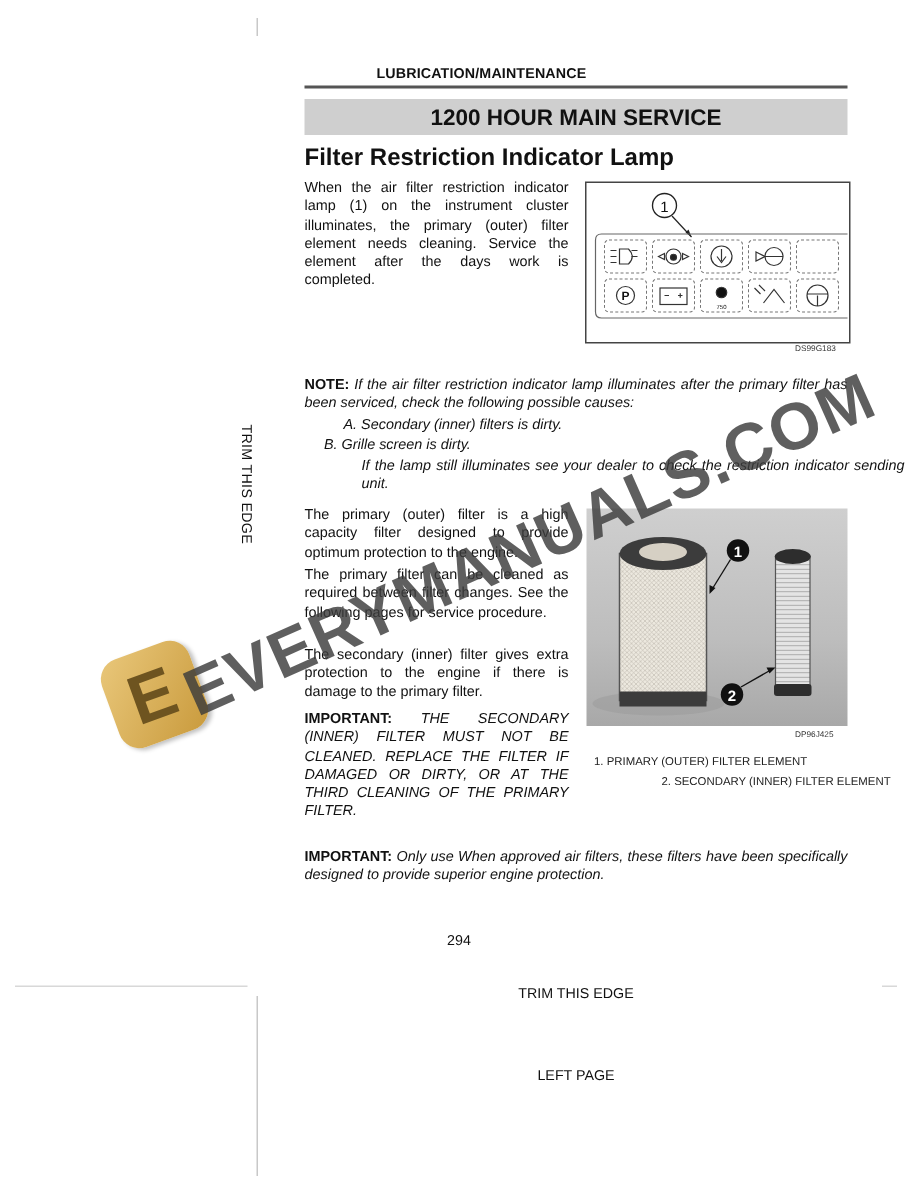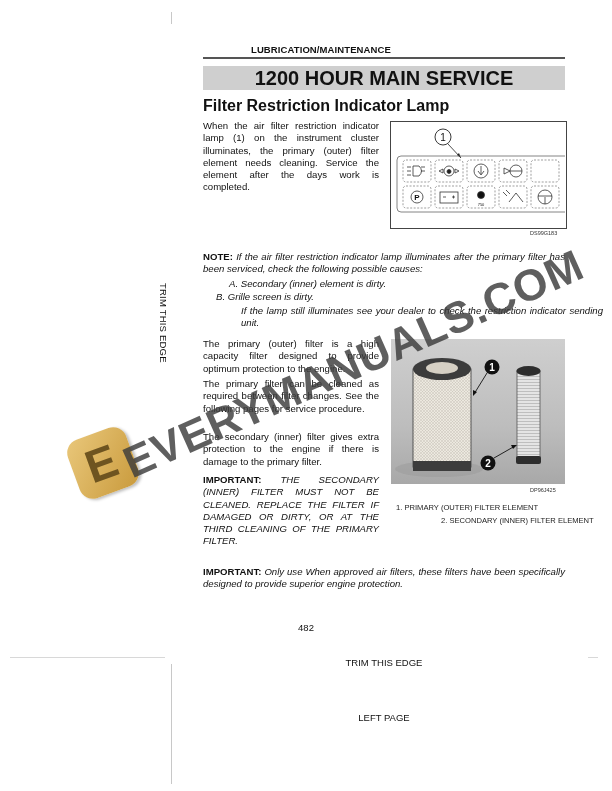--- a/index.html
+++ b/index.html
@@ -2,21 +2,21 @@
 <html><head>
 <meta charset="utf-8">
 <style>
   html, body { margin:0; padding:0; background:#fff; }
   body { width:612px; height:791px; position:relative; overflow:hidden; font-family:"Liberation Sans", sans-serif; color:#111; }
   .abs { position:absolute; }
   .trim-line-v { background:#c8c8c8; width:1px; }
   .trim-line-h { background:#d8d8d8; height:1px; }
   .section-head { left:203px; top:44px; width:362px; font-size:9.5px; font-weight:bold; letter-spacing:0.1px;padding-left:48px; }
   .section-rule { left:203px; top:57px; width:362px; height:1.5px; background:#555; }
-  .banner { left:203px; top:66px; width:362px; height:24px; background:#cfcfcf; font-size:20px; font-weight:bold; text-align:center; line-height:25px; }
+  .banner { left:203px; top:66px; width:362px; height:24px; background:#cfcfcf; font-size:15px; font-weight:bold; text-align:center; line-height:25px; }
   .subhead { left:203px; top:97px; font-size:16px; font-weight:bold; }
   .para { font-size:9.6px; line-height:12.3px; text-align:justify; }
   .ital { font-style:italic; }
   .fig-box { left:390px; top:121px; width:175px; height:106px; border:1px solid #444; background:#fff; }
   .fig-code { font-size:5.5px; color:#333; }
   .photo { left:391px; top:339px; width:174px; height:145px; background:linear-gradient(180deg,#cfcfcf 0%,#bdbdbd 60%,#a8a8a8 100%); overflow:hidden; }
   .legend-item { font-size:7.6px; color:#222;text-align:center; }
   .page-num { left:0; width:612px; top:622px; text-align:center; font-size:9.5px; }
   .trim-bottom { left:0; width:768px; top:657px; text-align:center; font-size:9.5px; }
   .left-page { left:0; width:768px; top:712px; text-align:center; font-size:9.5px; }
@@ -79,21 +79,21 @@
     <text x="26" y="78" font-size="8" font-weight="bold" text-anchor="middle" font-family="Liberation Sans, sans-serif" fill="#111">P</text>
     <text x="90" y="84" font-size="4" text-anchor="middle" font-family="Liberation Sans, sans-serif" fill="#111">750</text>
   </svg>
 </div>
 <div class="abs fig-code" style="left:530px; top:230px;">DS99G183</div>
 
 <div class="abs para" style="left:203px; top:251px; width:362px;">
   <span style="font-weight:bold;">NOTE:</span>
   <span class="ital">If the air filter restriction indicator lamp illuminates after the primary filter has been serviced, check the following possible causes:</span>
 </div>
-<div class="abs para ital" style="left:229px; top:278px;">A. Secondary (inner) element is dirty.</div>
+<div class="abs para ital" style="left:229px; top:278px;">A. Secondary (inner) filters is dirty.</div>
 <div class="abs para ital" style="left:216px; top:291px;">B. Grille screen is dirty.</div>
 <div class="abs para ital" style="left:203px; top:305px; width:362px;margin-left:38px;">If the lamp still illuminates see your dealer to check the restriction indicator sending unit.</div>
 
 <div class="abs para" style="left:203px; top:338px; width:176px;">The primary (outer) filter is a high capacity filter designed to provide optimum protection to the engine.</div>
 <div class="abs para" style="left:203px; top:378px; width:176px;">The primary filter can be cleaned as required between filter changes. See the following pages for service procedure.</div>
 <div class="abs para" style="left:203px; top:431px; width:176px;">The secondary (inner) filter gives extra protection to the engine if there is damage to the primary filter.</div>
 <div class="abs para" style="left:203px; top:474px; width:176px;">
   <span style="font-weight:bold;">IMPORTANT:</span>
   <span class="ital">THE SECONDARY (INNER) FILTER MUST NOT BE CLEANED. REPLACE THE FILTER IF DAMAGED OR DIRTY, OR AT THE THIRD CLEANING OF THE PRIMARY FILTER.</span>
 </div>
@@ -130,21 +130,21 @@
 </div>
 <div class="abs fig-code" style="left:530px; top:487px;">DP96J425</div>
 <div class="abs legend-item" style="left:396px; top:503px;">1. PRIMARY (OUTER) FILTER ELEMENT</div>
 <div class="abs legend-item" style="left:396px; top:516px;padding-left:45px;">2. SECONDARY (INNER) FILTER ELEMENT</div>
 
 <div class="abs para" style="left:203px; top:566px; width:362px;">
   <span style="font-weight:bold;">IMPORTANT:</span>
   <span class="ital">Only use When approved air filters, these filters have been specifically designed to provide superior engine protection.</span>
 </div>
 
-<div class="abs page-num">482</div>
+<div class="abs page-num">294</div>
 <div class="abs trim-bottom">TRIM THIS EDGE</div>
 <div class="abs left-page">LEFT PAGE</div>
 <div class="abs trim-vert">TRIM THIS EDGE</div>
 
 <div class="abs wm-logo">
   <div style="position:absolute; left:14px; top:4px; font-size:46px; font-weight:bold; color:#6e5420; font-family:'Liberation Sans', sans-serif; transform:rotate(0deg);">E</div>
 </div>
 <div class="abs wm-text" style="left:136px; top:438px; transform:rotate(-24deg);">
   <span>EVERYMANUALS</span><span>.COM</span>
 </div>

